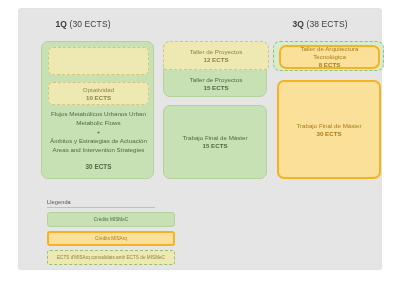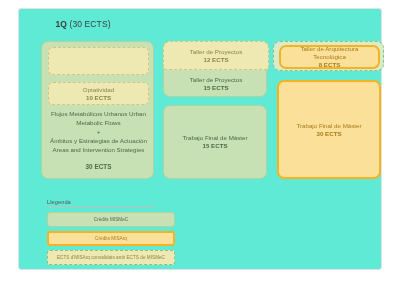--- a/index.html
+++ b/index.html
@@ -14,21 +14,21 @@
     font-family: "Liberation Sans", sans-serif;
     color: #3a3a3a;
   }
 
   .card {
     position: absolute;
     left: 18px;
     top: 8px;
     width: 364px;
     height: 262px;
-    background: #5eead4;
+    background: #e5e5e5;
     border: 1px solid #e2e2e2;
     border-radius: 3px;
     box-sizing: border-box;
   }
 
   
   .headers {
     position: absolute;
     left: 0;
     top: 10px;
@@ -255,20 +255,24 @@
 </head>
 <body>
 
 <div class="card">
 
   <div class="headers">
     <div class="hdr hdr-1">
       <span class="q">1Q</span>
       <span class="ects">(30 ECTS)</span>
     </div>
+    <div class="hdr hdr-3">
+      <span class="q">3Q</span>
+      <span class="ects">(38 ECTS)</span>
+    </div>
   </div>
 
   <div class="cols">
 
     <div id="col1-container" class="green-solid">
 
       <div id="col1-empty-block" class="yellow-dashed">
         <div class="blk-text center-stack">
           <span class="t-name"></span>
         </div>

